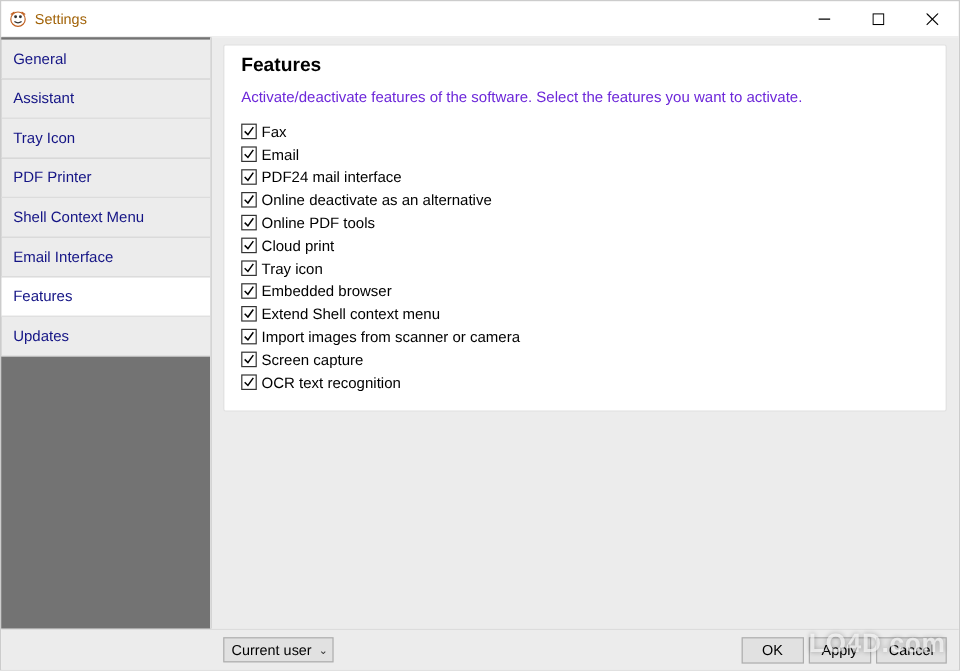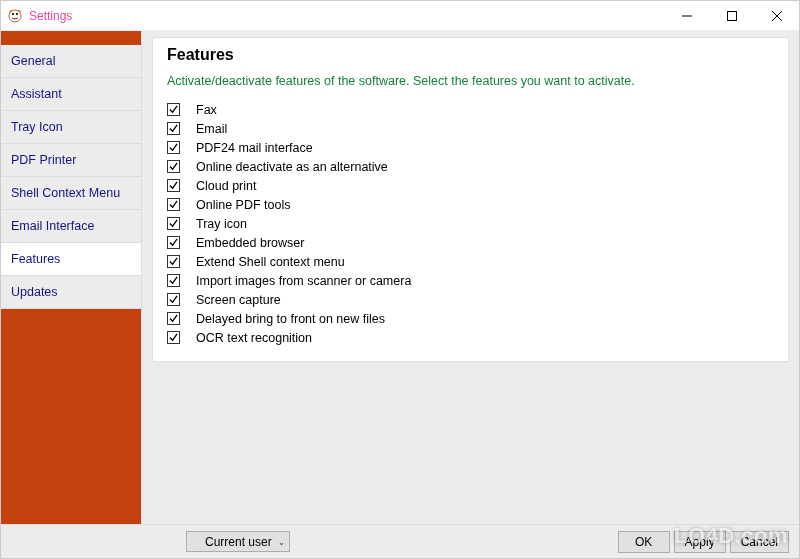--- a/index.html
+++ b/index.html
@@ -29,21 +29,21 @@
     border-bottom: 1px solid #eee;
   }
   .titlebar .app-icon {
     width: 16px; height: 16px;
     margin-right: 6px;
     display:inline-flex;align-items:center;justify-content:center;
   }
   .titlebar .title {
     flex: 1;
     font-size: 12px;
-    color: #ec4899;
+    color: #a16207;
   }
   .win-controls {
     display: flex;
     height: 100%;
   }
   .win-btn {
     width: 45px;
     height: 100%;
     display: flex;
     align-items: center;
@@ -51,24 +51,24 @@
     color: #000;
   }
   .win-btn svg { display:block; }
   .body {
     flex: 1;
     display: flex;
     background: #ececec;
     min-height: 0;
   }
   .sidebar {
-    width: 141px;
-    background: #c2410c;
+    width: 175px;
+    background: #737373;
     border-right: 1px solid #dcdcdc;
-    padding-top: 14px;
+    padding-top: 2px;
   }
   .side-item {
     padding: 9px 10px;
     color: #141485;
     font-size: 12.5px;
     border-bottom: 1px solid #dcdcdc;
     cursor: pointer;
     background: #ececec;
   }
   .side-item.active {
@@ -90,27 +90,27 @@
     flex: 0 0 auto;
   }
   .panel h1 {
     margin: 0 0 10px 0;
     font-size: 16px;
     font-weight: bold;
     color: #000;
   }
   .panel .desc {
     font-size: 12.5px;
-    color: #15803d;
+    color: #6d28d9;
     margin-bottom: 12px;
   }
   .feat-row {
     display: flex;
     align-items: center;
-    gap: 16px;
+    gap: 4px;
     padding: 2.5px 0;
     font-size: 12.5px;
     color: #000;
   }
   .cb {
     width: 13px; height: 13px;
     border: 1px solid #333;
     background: #fff;
     display: inline-flex;
     align-items: center;
@@ -125,21 +125,21 @@
     display: flex;
     align-items: center;
     padding: 0 10px 0 10px;
   }
   .dropdown {
     height: 21px;
     border: 1px solid #adadad;
     background: #e1e1e1;
     display: inline-flex;
     align-items: center;
-    padding: 0 4px 0 18px;
+    padding: 0 4px 0 6px;
     font-size: 12px;
     gap: 6px;
     margin-left: 175px;
   }
   .dropdown .chev { font-size: 9px;color:#333; }
   .footer-spacer { flex: 1; }
   .btn {
     height: 22px;
     min-width: 52px;
     border: 1px solid #adadad;
@@ -250,36 +250,36 @@
                 </svg>
               </span>
               <span>Online deactivate as an alternative</span>
             </div>
             <div class="feat-row">
               <span class="cb">
                 <svg width="9" height="9" viewBox="0 0 10 10">
                   <path d="M1 5 L4 8 L9 1" stroke="#000" stroke-width="1.4" fill="none"></path>
                 </svg>
               </span>
+              <span>Online PDF tools</span>
+            </div>
+            <div class="feat-row">
+              <span class="cb">
+                <svg width="9" height="9" viewBox="0 0 10 10">
+                  <path d="M1 5 L4 8 L9 1" stroke="#000" stroke-width="1.4" fill="none"></path>
+                </svg>
+              </span>
               <span>Cloud print</span>
             </div>
             <div class="feat-row">
               <span class="cb">
                 <svg width="9" height="9" viewBox="0 0 10 10">
                   <path d="M1 5 L4 8 L9 1" stroke="#000" stroke-width="1.4" fill="none"></path>
                 </svg>
               </span>
-              <span>Online PDF tools</span>
-            </div>
-            <div class="feat-row">
-              <span class="cb">
-                <svg width="9" height="9" viewBox="0 0 10 10">
-                  <path d="M1 5 L4 8 L9 1" stroke="#000" stroke-width="1.4" fill="none"></path>
-                </svg>
-              </span>
               <span>Tray icon</span>
             </div>
             <div class="feat-row">
               <span class="cb">
                 <svg width="9" height="9" viewBox="0 0 10 10">
                   <path d="M1 5 L4 8 L9 1" stroke="#000" stroke-width="1.4" fill="none"></path>
                 </svg>
               </span>
               <span>Embedded browser</span>
             </div>
@@ -299,28 +299,20 @@
               </span>
               <span>Import images from scanner or camera</span>
             </div>
             <div class="feat-row">
               <span class="cb">
                 <svg width="9" height="9" viewBox="0 0 10 10">
                   <path d="M1 5 L4 8 L9 1" stroke="#000" stroke-width="1.4" fill="none"></path>
                 </svg>
               </span>
               <span>Screen capture</span>
-            </div>
-            <div class="feat-row">
-              <span class="cb">
-                <svg width="9" height="9" viewBox="0 0 10 10">
-                  <path d="M1 5 L4 8 L9 1" stroke="#000" stroke-width="1.4" fill="none"></path>
-                </svg>
-              </span>
-              <span>Delayed bring to front on new files</span>
             </div>
             <div class="feat-row">
               <span class="cb">
                 <svg width="9" height="9" viewBox="0 0 10 10">
                   <path d="M1 5 L4 8 L9 1" stroke="#000" stroke-width="1.4" fill="none"></path>
                 </svg>
               </span>
               <span>OCR text recognition</span>
             </div>
           </div>

